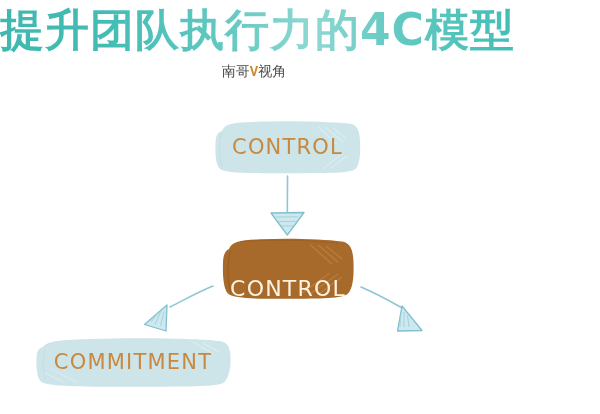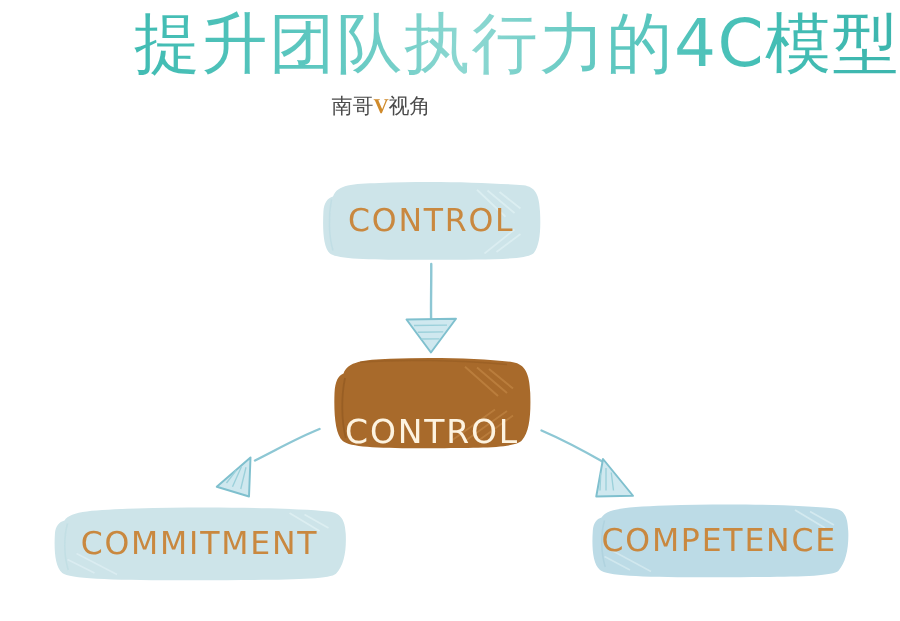--- a/index.html
+++ b/index.html
@@ -21,24 +21,24 @@
     position: absolute;
     left: 0; top: 0;
     width: 600px;
     height: 100px;
   }
   #page-title {
     position: absolute;
     left: 0;
     top: 4px;
     width: 600px;
-    text-align: right;
+    text-align: left;
     font-size: 44px;
     line-height: 52px;
-    font-weight: 400;
+    font-weight: 700;
     letter-spacing: 1px;
     font-family: "DejaVu Sans", "Liberation Sans", sans-serif;
     background: linear-gradient(90deg,
         #3fb8b0 0%,
         #43bdb4 18%,
         #63c9c2 38%,
         #8ed8d2 52%,
         #63c9c2 66%,
         #45bfb6 84%,
         #3cb5ad 100%);
@@ -50,21 +50,21 @@
   }
   #subtitle {
     position: absolute;
     left: 0;
     top: 62px;
     width: 508px;
     text-align: center;
     font-size: 14px;
     line-height: 20px;
     color: #4a4a4a;
-    font-family: Liberation Serif, serif;
+    font-family: Liberation Mono, monospace;
     white-space: nowrap;
   }
   #subtitle .hl {
     color: #d08b2c;
     font-weight: bold;
   }
 
   
   #diagram {
     position: absolute;
@@ -177,26 +177,14 @@
                C194 6, 197 10, 197.5 20 C198 31, 196.5 41, 191 46.5
                C186 51, 150 50.5, 96 50.8 C44 51, 14 50, 8.5 46
                C3.5 42, 3 30, 3.6 20 C4 14.5, 6.5 12, 10 11 Z" fill="#cde4e9"></path>
       <path d="M170 7 L186 16 M160 6 L180 18" stroke="#e0f0f3" stroke-width="1.2" fill="none" opacity="0.8"></path>
       <path d="M30 46 L12 37 M45 47 L18 33" stroke="#e0f0f3" stroke-width="1.1" fill="none" opacity="0.7"></path>
       <path d="M12 13 C9.5 22, 9.5 34, 12.5 44" stroke="#bcdbe2" stroke-width="1" fill="none" opacity="0.65"></path>
     </svg>
     <span class="node-label">COMMITMENT</span>
   </div>
 
-  <div class="node node-blue" id="node-competence">
-    <svg class="sketch-bg" viewBox="0 0 175 52" preserveAspectRatio="none">
-      <path d="M9 11 C13 4.5, 28 4, 52 3 C94 1.5, 142 2.5, 164 5
-               C171 6, 173 10, 173.5 20 C174 31, 172 41, 167 46.5
-               C162 51, 130 50.5, 84 50.8 C38 51, 13 50, 8 46
-               C3 42, 2.5 30, 3.2 20 C3.6 14.5, 5.8 12, 9 11 Z" fill="#bcdbe6"></path>
-      <path d="M148 7 L164 16 M138 6 L158 18" stroke="#d8ecf1" stroke-width="1.2" fill="none" opacity="0.8"></path>
-      <path d="M28 46 L11 37 M42 47 L16 33" stroke="#d8ecf1" stroke-width="1.1" fill="none" opacity="0.7"></path>
-      <path d="M11 13 C8.5 22, 8.5 34, 11.5 44" stroke="#a9cddb" stroke-width="1" fill="none" opacity="0.6"></path>
-    </svg>
-    <span class="node-label">COMPETENCE</span>
-  </div>
 
 </div>
 
 </body></html>

